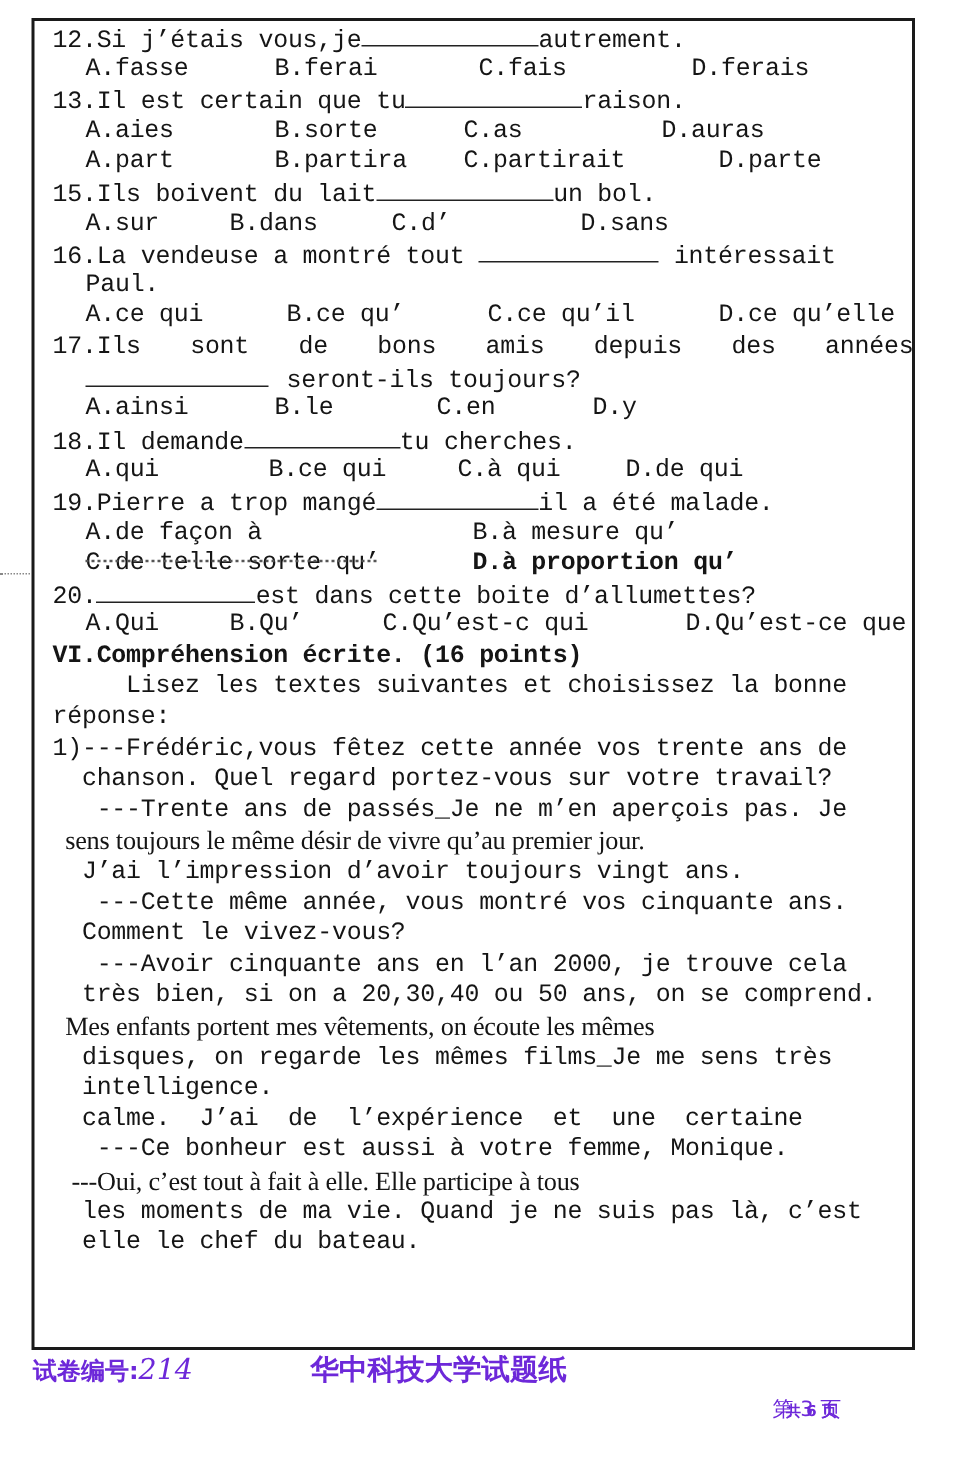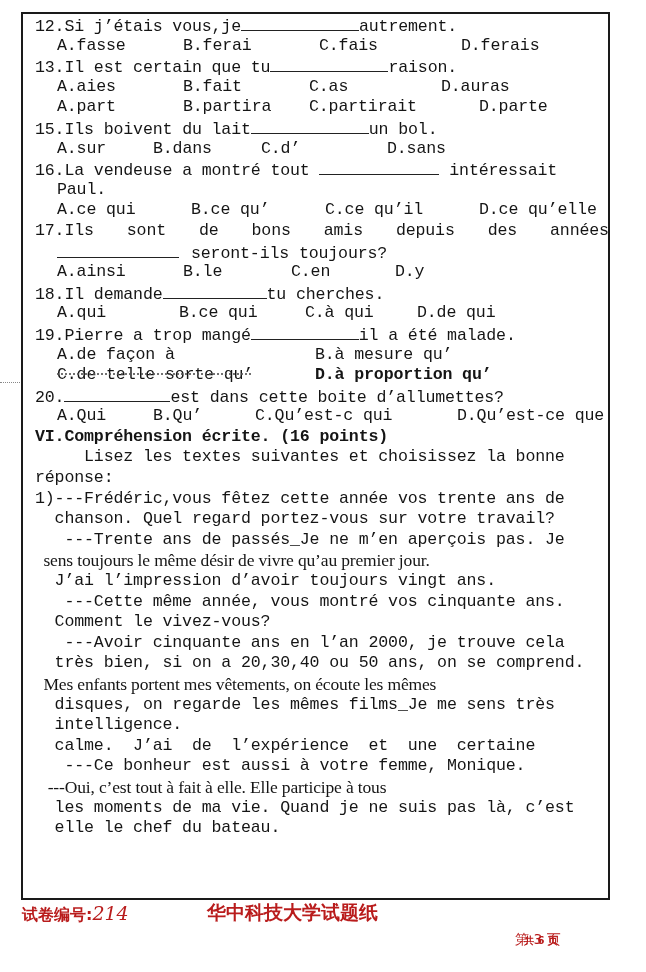--- a/index.html
+++ b/index.html
@@ -15,37 +15,37 @@
   }
   .line { white-space: pre; height: 20.6px; }
   .opt { white-space: pre; height: 20.6px; padding-left: 10px; }
   .opt span { display: inline-block; margin-left: 12px; }
   .blank { display: inline-block; border-bottom: 1px solid #222; height: 15px; vertical-align: baseline; }
   .justify { display: flex; justify-content: space-between; white-space: pre; height: 20.6px; }
   .section { font-family: "Liberation Mono", monospace; font-weight: bold; height: 20.6px; white-space: pre; }
   .para-line { height: 20.6px; white-space: pre; }
   .serif { font-family: "Liberation Serif", serif; font-size: 17.5px; }
   .struck { text-decoration: line-through; text-decoration-style: dotted; text-decoration-color: #555; }
-  .footer { position: absolute; font-family: "DejaVu Sans", sans-serif; font-weight: bold; color: #b91c1c; }
+  .footer { position: absolute; font-family: "DejaVu Sans", sans-serif; font-weight: bold; color: #6d28d9; }
   .hand { font-family: "DejaVu Serif", serif; font-weight: normal; font-style: italic; font-size: 19px; }
   .dots { position: absolute; left: 0; top: 382px; width: 20px; border-top: 1px dotted #888; }
 </style>
 </head>
 <body>
 
 <div class="dots"></div>
 
 <div class="box">
   <div class="content">
 
     <div class="line"><span>12.</span><span>Si j’étais vous,je</span><span class="blank" style="width:118px"></span><span>autrement.</span></div>
     <div class="opt"><span style="width:114px">A.fasse</span><span style="width:124px">B.ferai</span><span style="width:130px">C.fais</span><span>D.ferais</span></div>
 
     <div class="line"><span>13.</span><span>Il est certain que tu</span><span class="blank" style="width:118px"></span><span>raison.</span></div>
-    <div class="opt"><span style="width:114px">A.aies</span><span style="width:114px">B.fait</span><span style="width:120px">C.as</span><span>D.auras</span></div>
+    <div class="opt"><span style="width:114px">A.aies</span><span style="width:114px">B.sorte</span><span style="width:120px">C.as</span><span>D.auras</span></div>
 
     <div class="opt"><span style="width:114px">A.part</span><span style="width:114px">B.partira</span><span style="width:158px">C.partirait</span><span>D.parte</span></div>
 
     <div class="line"><span>15.</span><span>Ils boivent du lait</span><span class="blank" style="width:118px"></span><span>un bol.</span></div>
     <div class="opt"><span style="width:84px">A.sur</span><span style="width:96px">B.dans</span><span style="width:114px">C.d’</span><span>D.sans</span></div>
 
     <div class="line"><span>16.</span><span>La vendeuse a montré tout</span> <span class="blank" style="width:120px"></span> <span>intéressait</span></div>
     <div class="opt"><span>Paul.</span></div>
     <div class="opt"><span style="width:122px">A.ce qui</span><span style="width:122px">B.ce qu’</span><span style="width:142px">C.ce qu’il</span><span>D.ce qu’elle</span></div>
 

